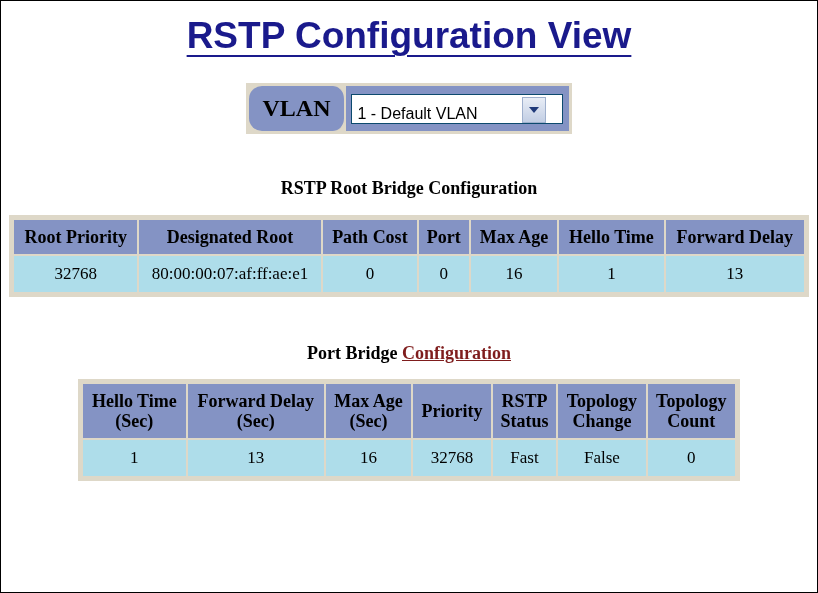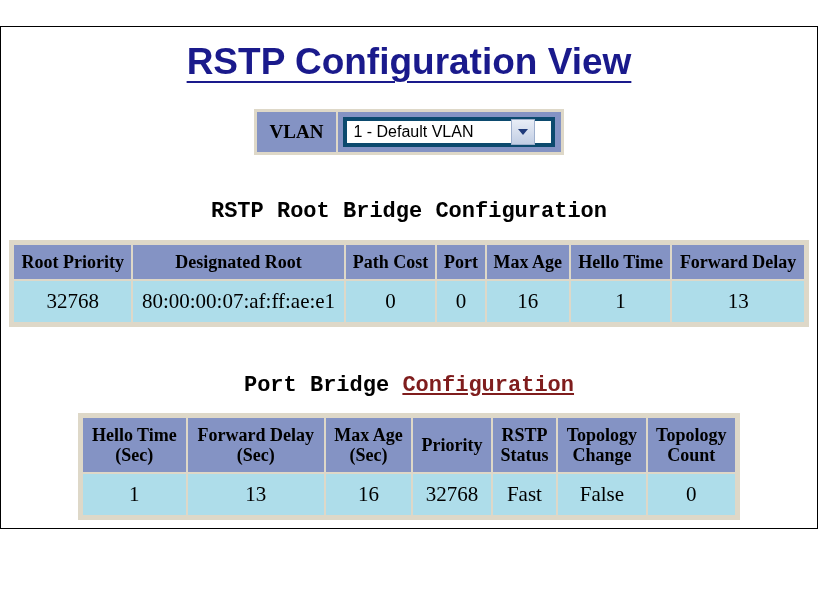--- a/index.html
+++ b/index.html
@@ -7,26 +7,25 @@
     margin: 0;
     padding: 0;
     background: #ffffff;
   }
   body {
     font-family: "Liberation Sans", sans-serif;
   }
   .page {
     position: relative;
     width: 818px;
-    height: 503px;
+    height: 593px;
     box-sizing: border-box;
     border: 1px solid #000000;
     background: #ffffff;
     overflow: hidden;
-    margin-top: 26px;
   }
 
   
   .page-title {
     text-align: center;
     margin: 0;
     padding-top: 14px;
     font-family: "Liberation Sans", sans-serif;
     font-size: 37px;
     font-weight: bold;
@@ -49,41 +48,42 @@
     border: 3px solid #ded8c8;
     background: #ded8c8;
     display: inline-flex;
     align-items: stretch;
   }
   .vlan-label {
     background: #8493c4;
     color: #000000;
     font-family: "Liberation Serif", serif;
     font-weight: bold;
-    font-size: 19px;
+    font-size: 24px;
     padding: 9px 13px 9px 13px;
     display: flex;
     align-items: center;
     justify-content: center;
     border-right: 2px solid #ded8c8;
+    border-radius: 13px;
   }
   .vlan-select-cell {
     background: #8493c4;
     padding: 5px 6px 5px 5px;
     display: flex;
     align-items: center;
   }
   .vlan-select {
     width: 212px;
     height: 30px;
     box-sizing: border-box;
     background: #ffffff;
-    border: 4px solid #0c4a6e;
-    display: flex;
-    align-items: center;
+    border: 1px solid #0c4a6e;
+    display: flex;
+    align-items: flex-end;
     justify-content: space-between;
     padding-left: 6px;
     padding-right: 16px;
     font-family: "Liberation Sans", sans-serif;
     font-size: 16px;
     color: #000000;
   }
   .vlan-select .value {
     white-space: nowrap;
   }
@@ -99,22 +99,22 @@
   .chev {
     width: 0; height: 0;
     border-left: 5px solid transparent;
     border-right: 5px solid transparent;
     border-top: 6px solid #1f3a7a;
   }
 
   
   .section-heading {
     text-align: center;
-    font-family: Liberation Mono, monospace;
-    font-size: 22px;
+    font-family: Liberation Serif, serif;
+    font-size: 18px;
     font-weight: bold;
     color: #000000;
   }
   .h-root { margin-top: 44px; }
   .h-bridge { margin-top: 46px; }
   .link-blue {
     color: #7f1d1d;
     text-decoration: underline;
   }
 
@@ -145,21 +145,21 @@
     font-size: 18px;
     padding: 7px 6px;
     text-align: center;
     line-height: 1.12;
     white-space: nowrap;
   }
   table.data td {
     background: #aeddea;
     color: #000000;
     font-family: "Liberation Serif", serif;
-    font-size: 21px;
+    font-size: 17px;
     padding: 8px 6px;
     text-align: center;
     white-space: nowrap;
   }
 
   
   .btn-row {
     text-align: center;
     margin-top: 22px;
   }

